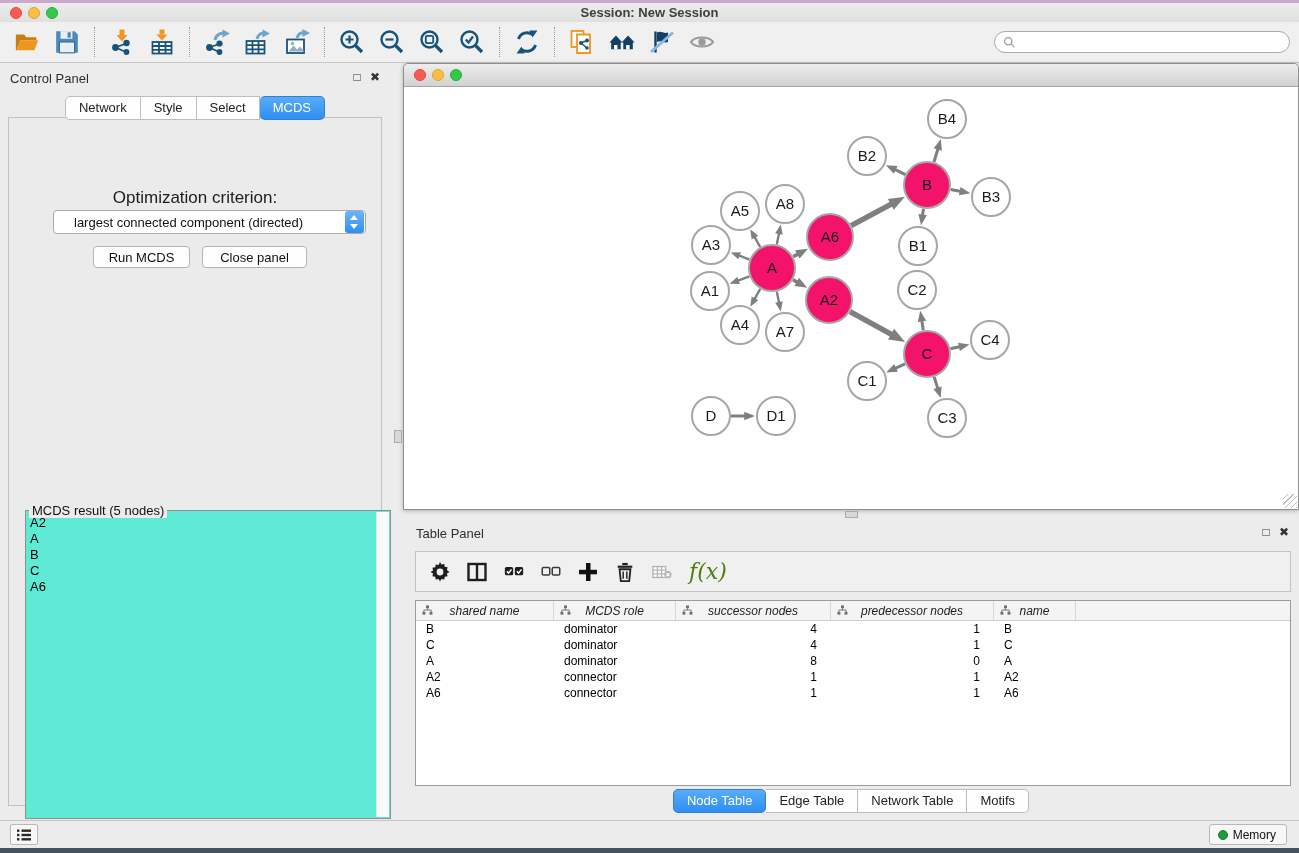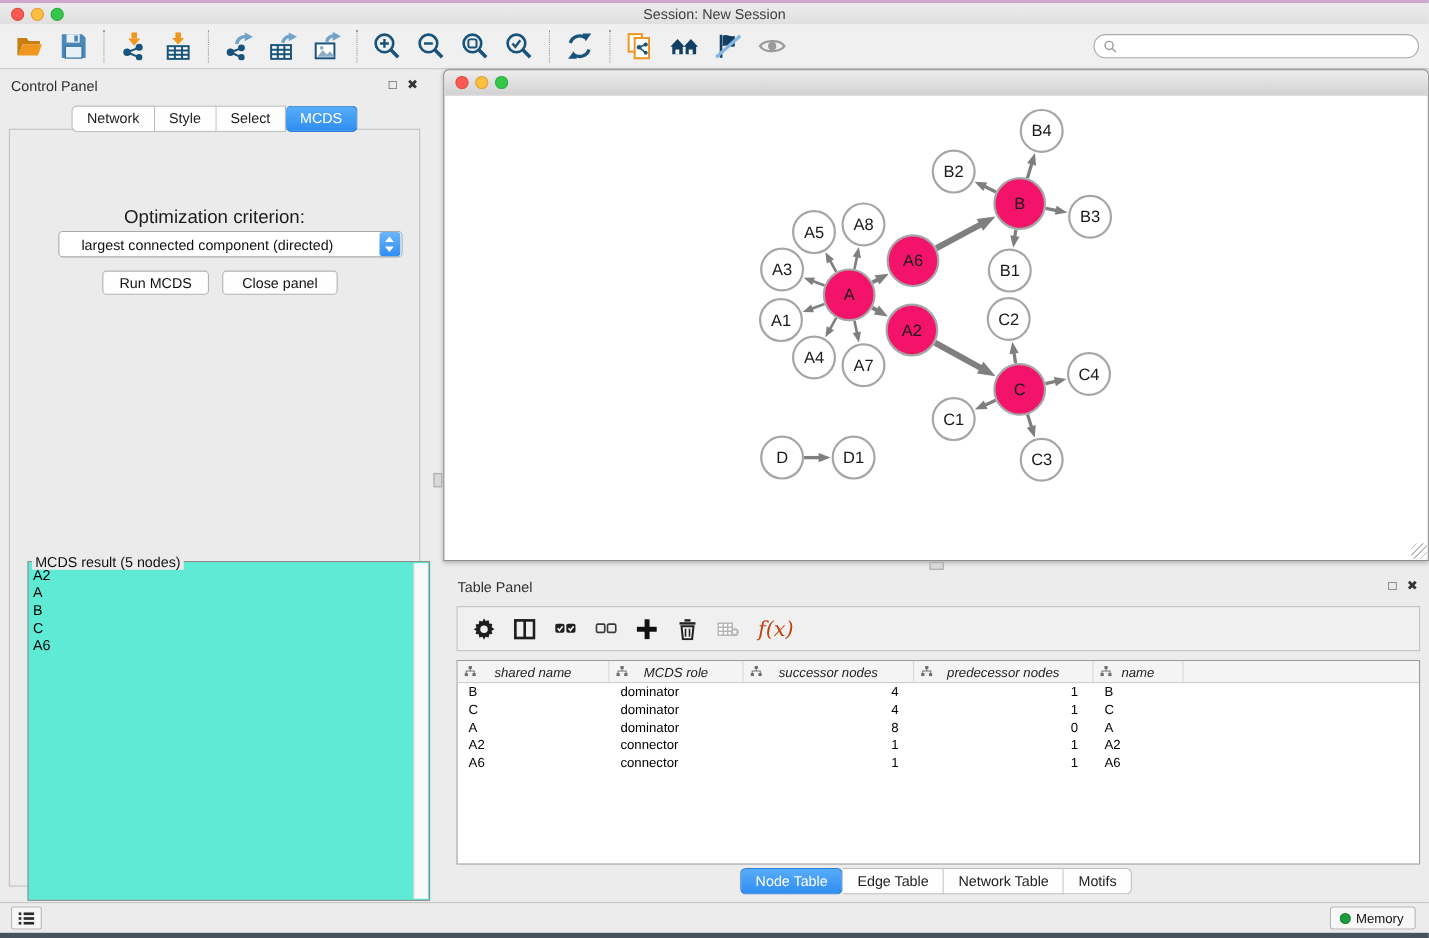--- a/index.html
+++ b/index.html
@@ -2,21 +2,21 @@
 <html><head>
 <meta charset="utf-8">
 <style>
   * { margin:0; padding:0; box-sizing:border-box; }
   html,body { width:1299px; height:853px; overflow:hidden; }
   body { font-family:"Liberation Sans", sans-serif; background:#ECECEC; position:relative; }
 
   
   .desktop-top { position:absolute; left:0; top:0; width:1299px; height:3px; background:#CDA7CE; }
   .titlebar { position:absolute; left:0; top:3px; width:1299px; height:35px;
-    background:linear-gradient(#ECECEC,#D6D6D6); border-bottom:1px solid #B9B9B9; }
+    background:linear-gradient(#ECECEC,#D6D6D6); border-bottom:1px solid #B9B9B9;font-weight:bold; }
   .titlebar .title { position:absolute; left:0; right:0; top:2px; text-align:center;
     font-size:13px; color:#3E3E3E; }
   .tl { position:absolute; width:12px; height:12px; border-radius:50%; top:4px; }
   .tl.red { background:#FC5A52; border:1px solid #DF4841; }
   .tl.yellow { background:#FDBE41; border:1px solid #DFA133; }
   .tl.green { background:#34C84A; border:1px solid #2AAB3E; }
 
   
   .toolbar { position:absolute; left:0; top:22px; width:1299px; height:41px;
     background:#F0F0F0; border-bottom:1px solid #C6C6C6; display:flex; align-items:center; }
@@ -76,21 +76,21 @@
     background:#D8D8D8; border:1px solid #ABABAB; }
   .split-handle-h { position:absolute; left:845px; top:511px; width:13px; height:7px;
     background:#D8D8D8; border:1px solid #ABABAB; }
 
   
   .table-panel { position:absolute; left:403px; top:522px; width:896px; height:298px; background:#ECECEC; }
   .tp-toolbar { position:absolute; left:12px; right:8px; top:29px; height:41px;
     background:#F0F0F0; border:1px solid #C2C2C2; display:flex; align-items:center; gap:17px; padding-left:14px; }
   .tp-icon { display:flex; align-items:center; justify-content:center; border:none; background:none; }
   .tp-icon svg { width:20px; height:20px; }
-  .fx-label { font-size:19px; font-family:"DejaVu Serif", serif; font-style:italic; color:#c2410c; }
+  .fx-label { font-size:22px; font-family:"DejaVu Serif", serif; font-style:italic; color:#4d7c0f; }
   .data-table { position:absolute; left:12px; right:8px; top:78px; height:186px;
     background:#FFF; border:1px solid #9B9B9B; overflow:hidden; }
   .dt-head { display:flex; height:20px; background:#F4F4F4; border-bottom:1px solid #CFCFCF; }
   .dt-th { position:relative; display:flex; align-items:center; justify-content:center;
     font-size:12px; color:#222; border-right:1px solid #D8D8D8;font-style:italic; }
   .dt-th svg { position:absolute; left:6px; width:11px; height:11px; }
   .dt-row { display:flex; height:16px; }
   .dt-td { font-size:12px; color:#000; line-height:16px; white-space:nowrap; }
   .dt-td.left { padding-left:10px; text-align:left; }
   .dt-td.num { text-align:right; padding-right:14px; }

